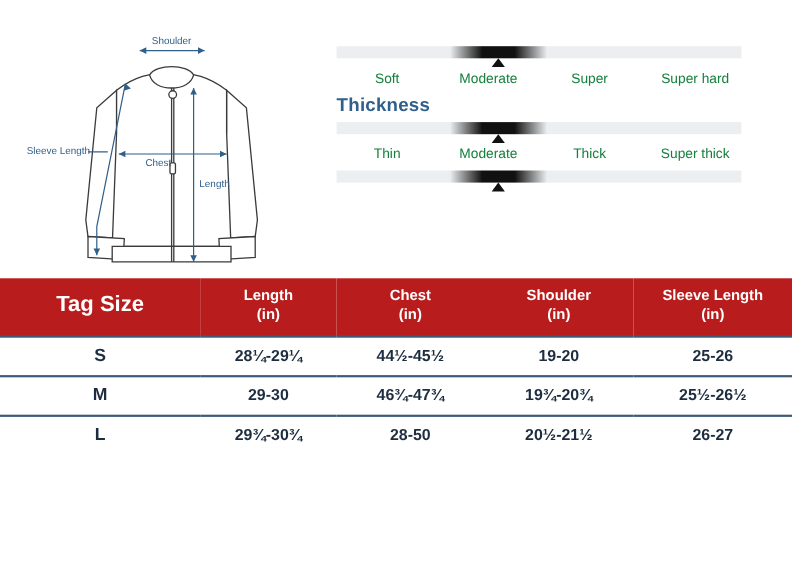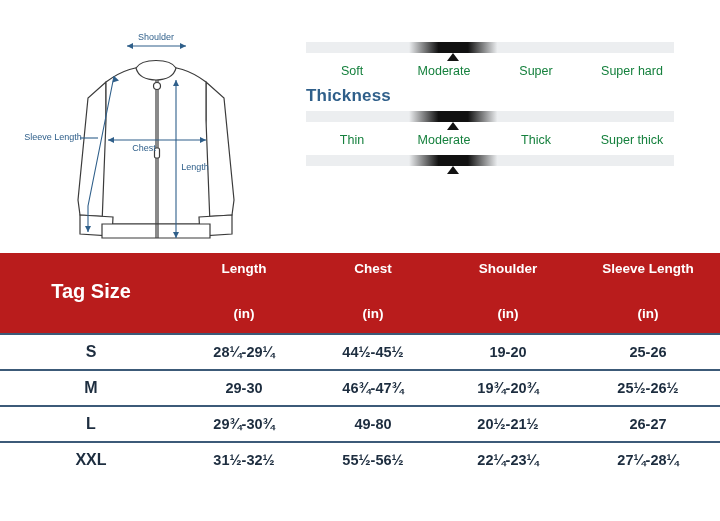--- a/index.html
+++ b/index.html
@@ -116,21 +116,21 @@
     font-size: 14.5px;
     font-weight: bold;
     color: #1d2d3f;
     padding: 8px 0;
     border-top: 2px solid #3c5a78;
     background: #ffffff;
   }
   table.size-table tbody td.tagcell {
     font-size: 16px;
   }
-  .unit { font-weight: bold; margin-top: 28px; }
+  .unit { font-weight: bold; }
 </style>
 </head>
 <body>
 
 <div class="page">
 
   <div class="top">
 
     <div class="diagram">
       <svg width="285" height="240" viewBox="0 0 285 240">
@@ -259,27 +259,20 @@
       <tr>
         <td class="tagcell">M</td>
         <td>29-30</td>
         <td>46¾-47¾</td>
         <td>19¾-20¾</td>
         <td>25½-26½</td>
       </tr>
       <tr>
         <td class="tagcell">L</td>
         <td>29¾-30¾</td>
-        <td>49-80</td>
+        <td>28-50</td>
         <td>20½-21½</td>
         <td>26-27</td>
       </tr>
-      <tr>
-        <td class="tagcell">XXL</td>
-        <td>31½-32½</td>
-        <td>55½-56½</td>
-        <td>22¼-23¼</td>
-        <td>27¼-28¼</td>
-      </tr>
     </tbody>
   </table>
 
 </div>
 
 </body></html>

